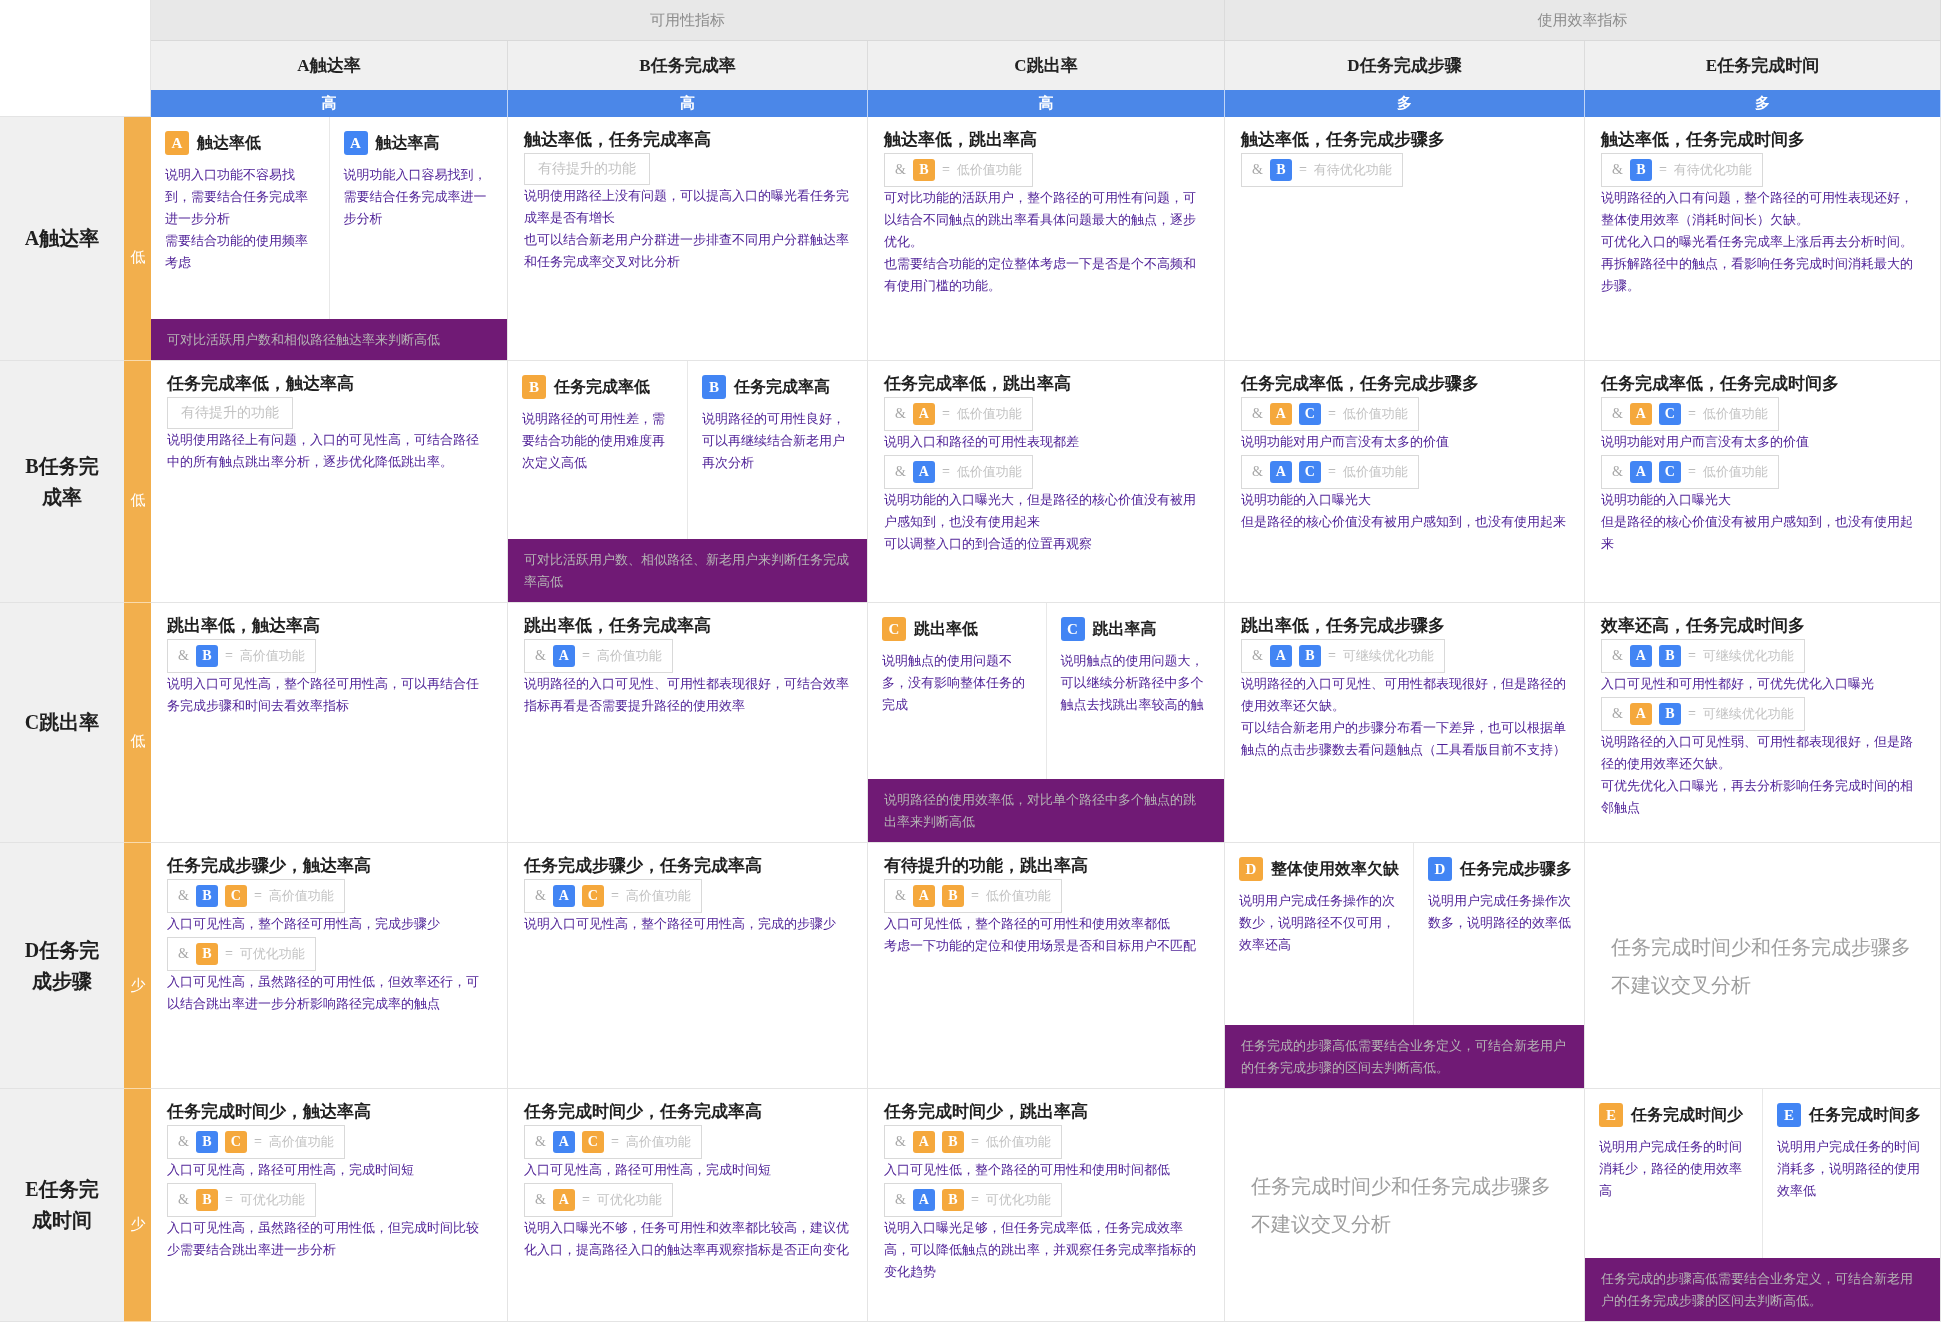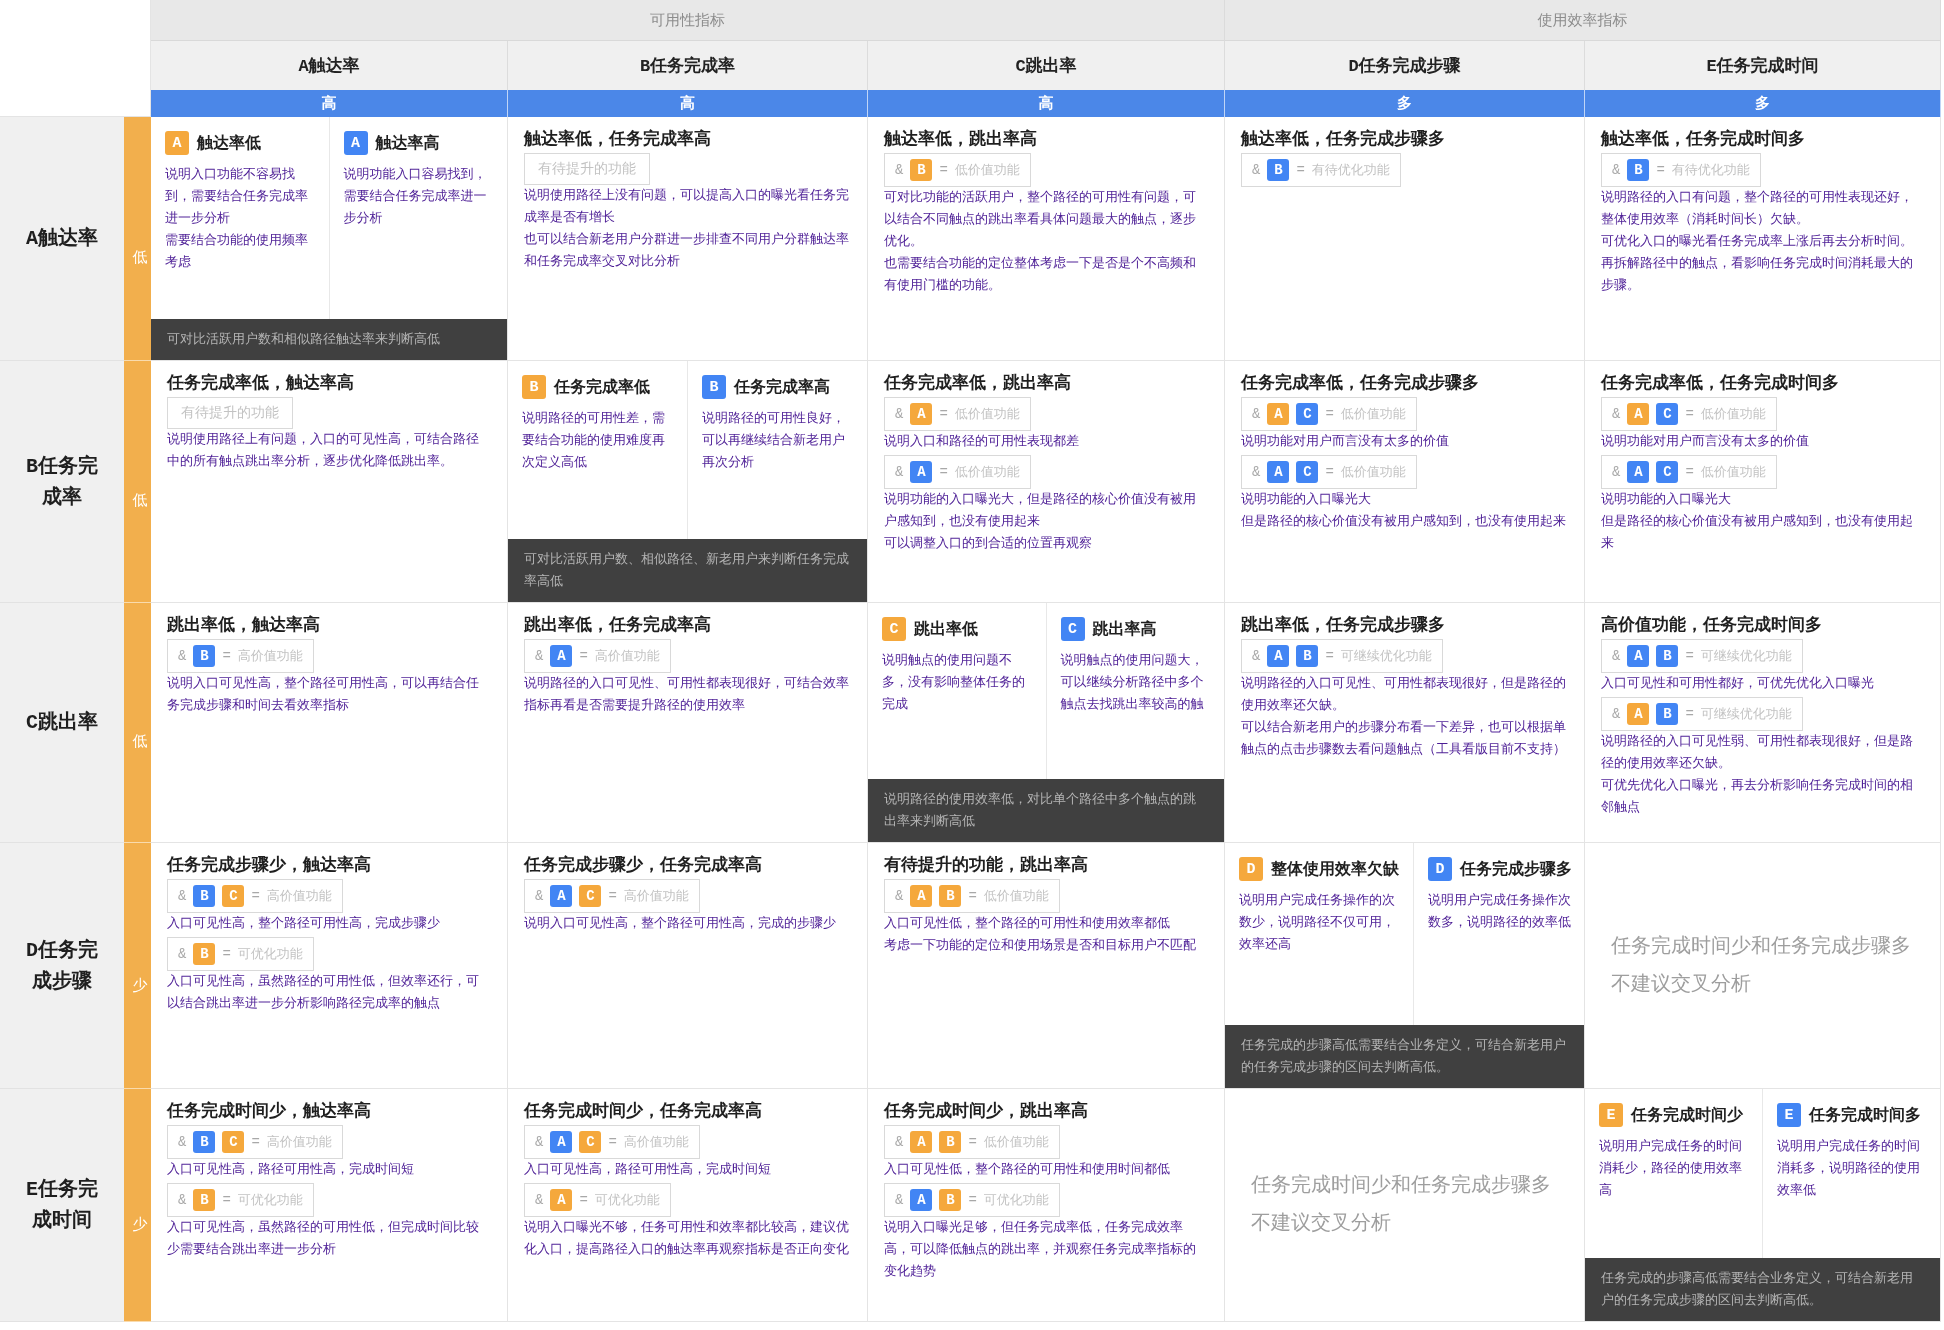--- a/index.html
+++ b/index.html
@@ -1,18 +1,18 @@
 <!DOCTYPE html>
 <html><head>
 <meta charset="utf-8">
 <style>
   html,body{margin:0;padding:0;background:#ffffff;}
   .stage{
     position:relative;width:1944px;height:1330px;background:#ffffff;
-    font-family:Liberation Mono, monospace;color:#1f1f1f;overflow:hidden;
+    font-family:Liberation Serif, serif;color:#1f1f1f;overflow:hidden;
   }
   
   .corner{position:absolute;left:0;top:0;width:151px;height:117px;background:#fff;
     border-right:1px solid #e4e4e4;border-bottom:1px solid #e4e4e4;box-sizing:border-box;}
   .grp-row,.col-row,.lvl-row{position:absolute;left:151px;display:flex;}
   .grp-row{top:0;height:41px;}
   .col-row{top:41px;height:49px;}
   .lvl-row{top:90px;height:27px;}
   .grp-cell{box-sizing:border-box;background:#e8e8e8;color:#8c8c8c;font-size:15px;
     display:flex;align-items:center;justify-content:center;
@@ -41,21 +41,21 @@
     padding:6px 13px;margin-top:2px;}
   .formula{align-self:flex-start;display:inline-flex;align-items:center;gap:7px;
     border:1px solid #d9d9d9;padding:5px 10px;margin-top:2px;background:#fff;}
   .formula .sym{color:#a8a8a8;font-size:14px;}
   .formula-result{color:#c3c3c3;font-size:13px;}
   .badge{width:22px;height:22px;border-radius:3px;color:#fff;font-weight:bold;font-size:14px;
     display:inline-flex;align-items:center;justify-content:center;flex-shrink:0;}
   .badge-lg{width:24px;height:24px;font-size:15px;}
   .badge-orange{background:#f5a83c;}
   .badge-blue{background:#4285f4;}
-  .cell-note{background:#404040;color:#b5b5b5;font-size:13px;line-height:1.65;
+  .cell-note{background:#701a75;color:#b5b5b5;font-size:13px;line-height:1.65;
     padding:10px 16px;margin:auto -16px -10px;}
   
   .cell-split{padding:0;gap:0;}
   .split-panels{display:flex;flex:1;min-height:0;}
   .split-panel{flex:1;padding:14px 14px 10px;box-sizing:border-box;}
   .split-panel + .split-panel{border-left:1px solid #e8e8e8;}
   .split-head{display:flex;align-items:center;gap:8px;margin-bottom:9px;}
   .split-title{font-size:16px;font-weight:bold;color:#1f1f1f;white-space:nowrap;}
   .cell-split .cell-note{margin:auto 0 0 0;}
   
@@ -286,21 +286,21 @@
             <span class="sym">&amp;</span>
             <span class="badge badge-blue">A</span>
             <span class="badge badge-blue">B</span>
             <span class="sym">=</span>
             <span class="formula-result">可继续优化功能</span>
           </div>
           <div class="cell-body">说明路径的入口可见性、可用性都表现很好，但是路径的使用效率还欠缺。
 可以结合新老用户的步骤分布看一下差异，也可以根据单触点的点击步骤数去看问题触点（工具看版目前不支持）</div>
         </div>
       <div class="cell cw-4">
-          <div class="cell-title">高价值功能，任务完成时间多</div>
+          <div class="cell-title">效率还高，任务完成时间多</div>
           <div class="formula">
             <span class="sym">&amp;</span>
             <span class="badge badge-blue">A</span>
             <span class="badge badge-blue">B</span>
             <span class="sym">=</span>
             <span class="formula-result">可继续优化功能</span>
           </div>
           <div class="cell-body">入口可见性和可用性都好，可优先优化入口曝光</div>
           <div class="formula">
             <span class="sym">&amp;</span>

